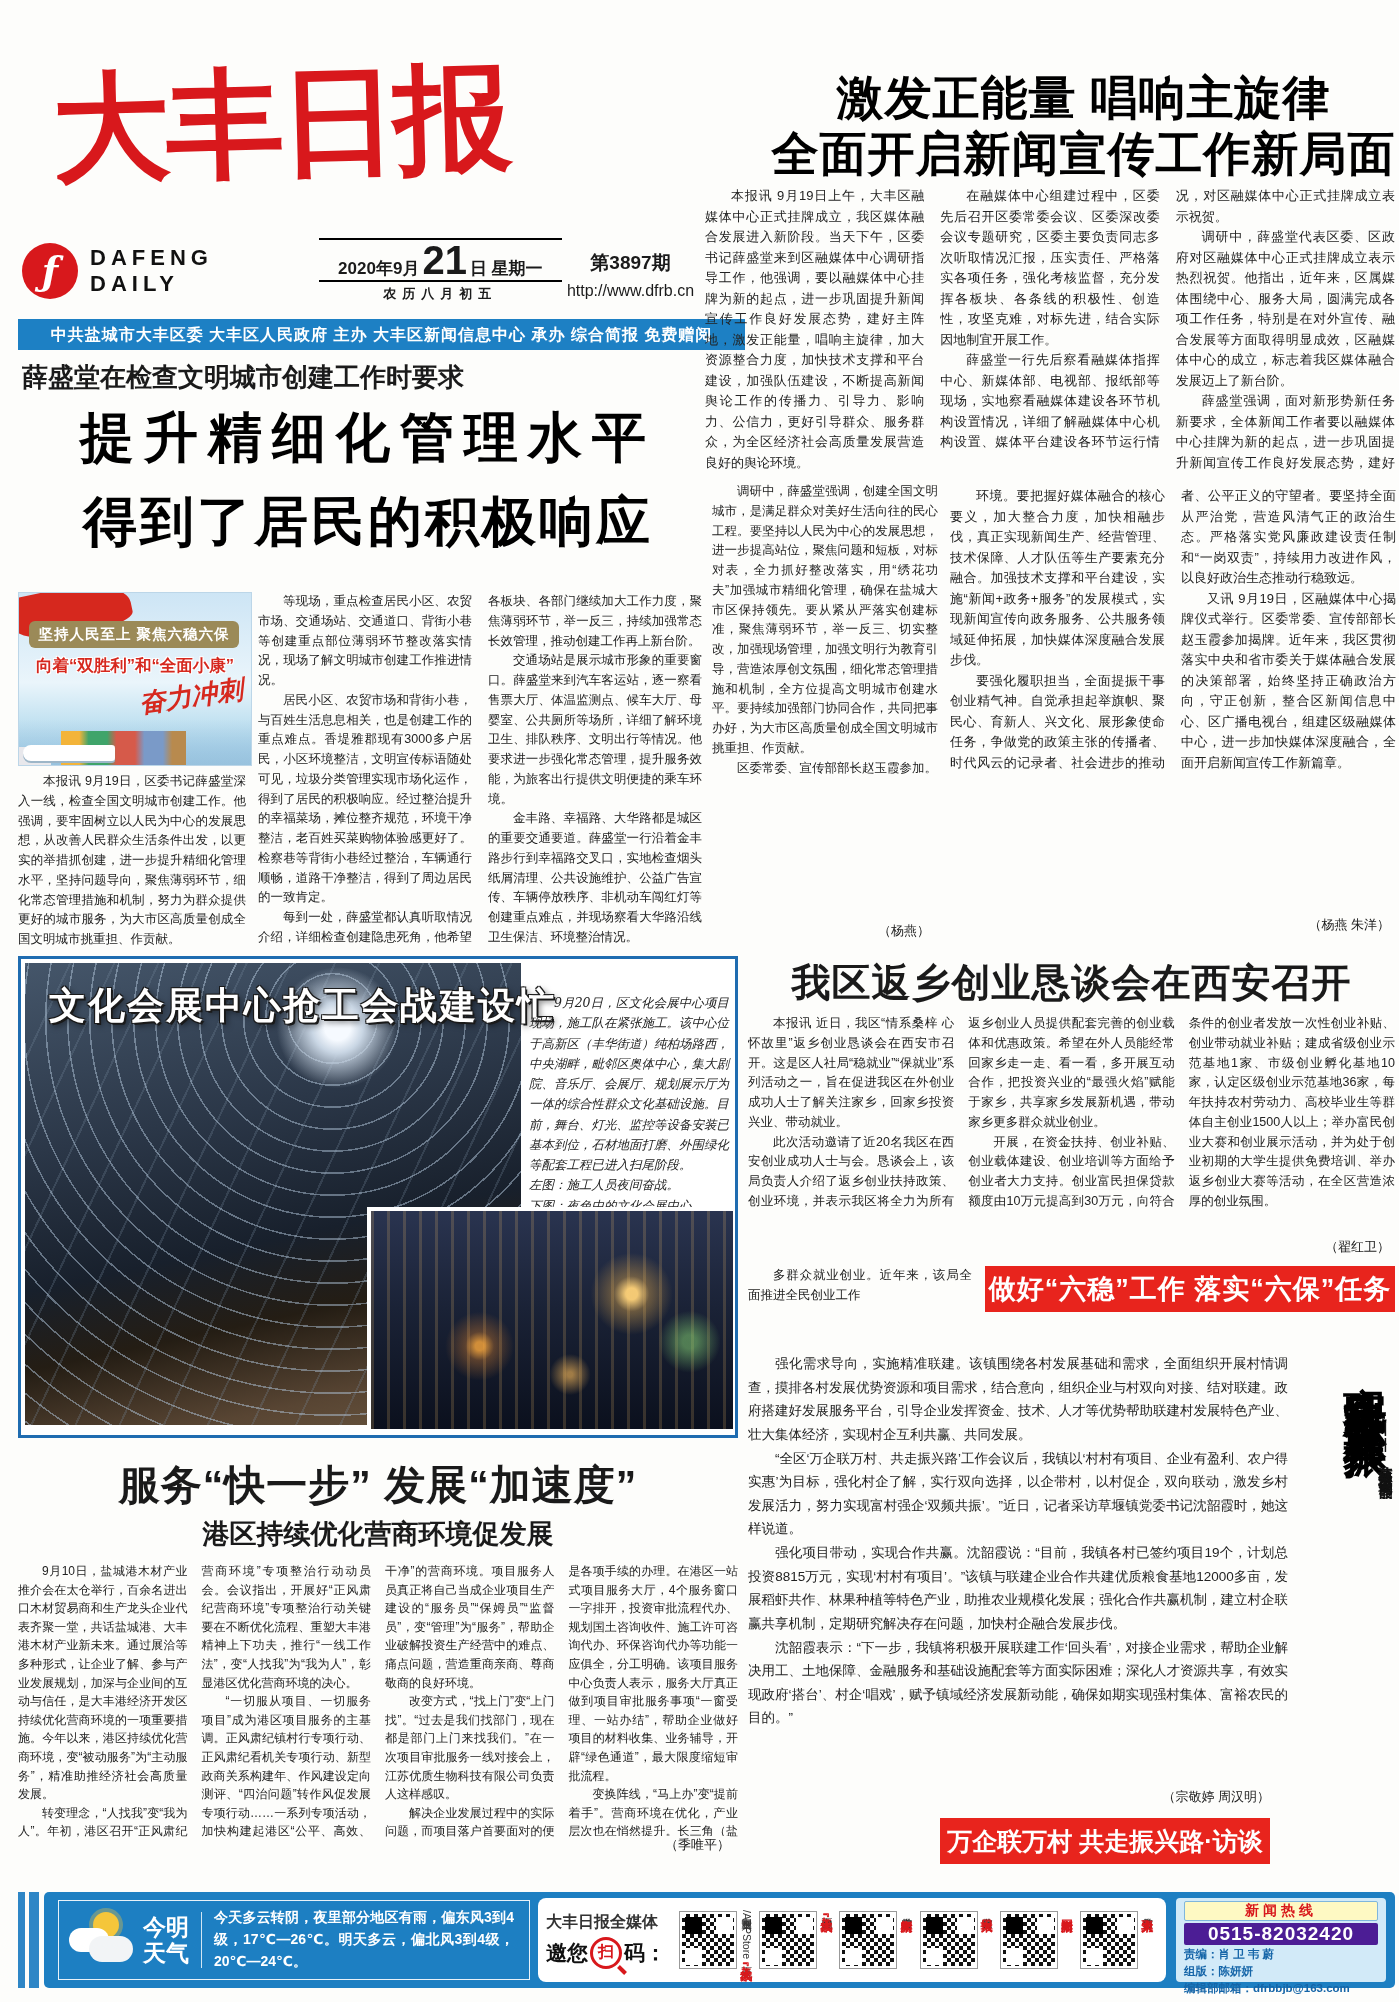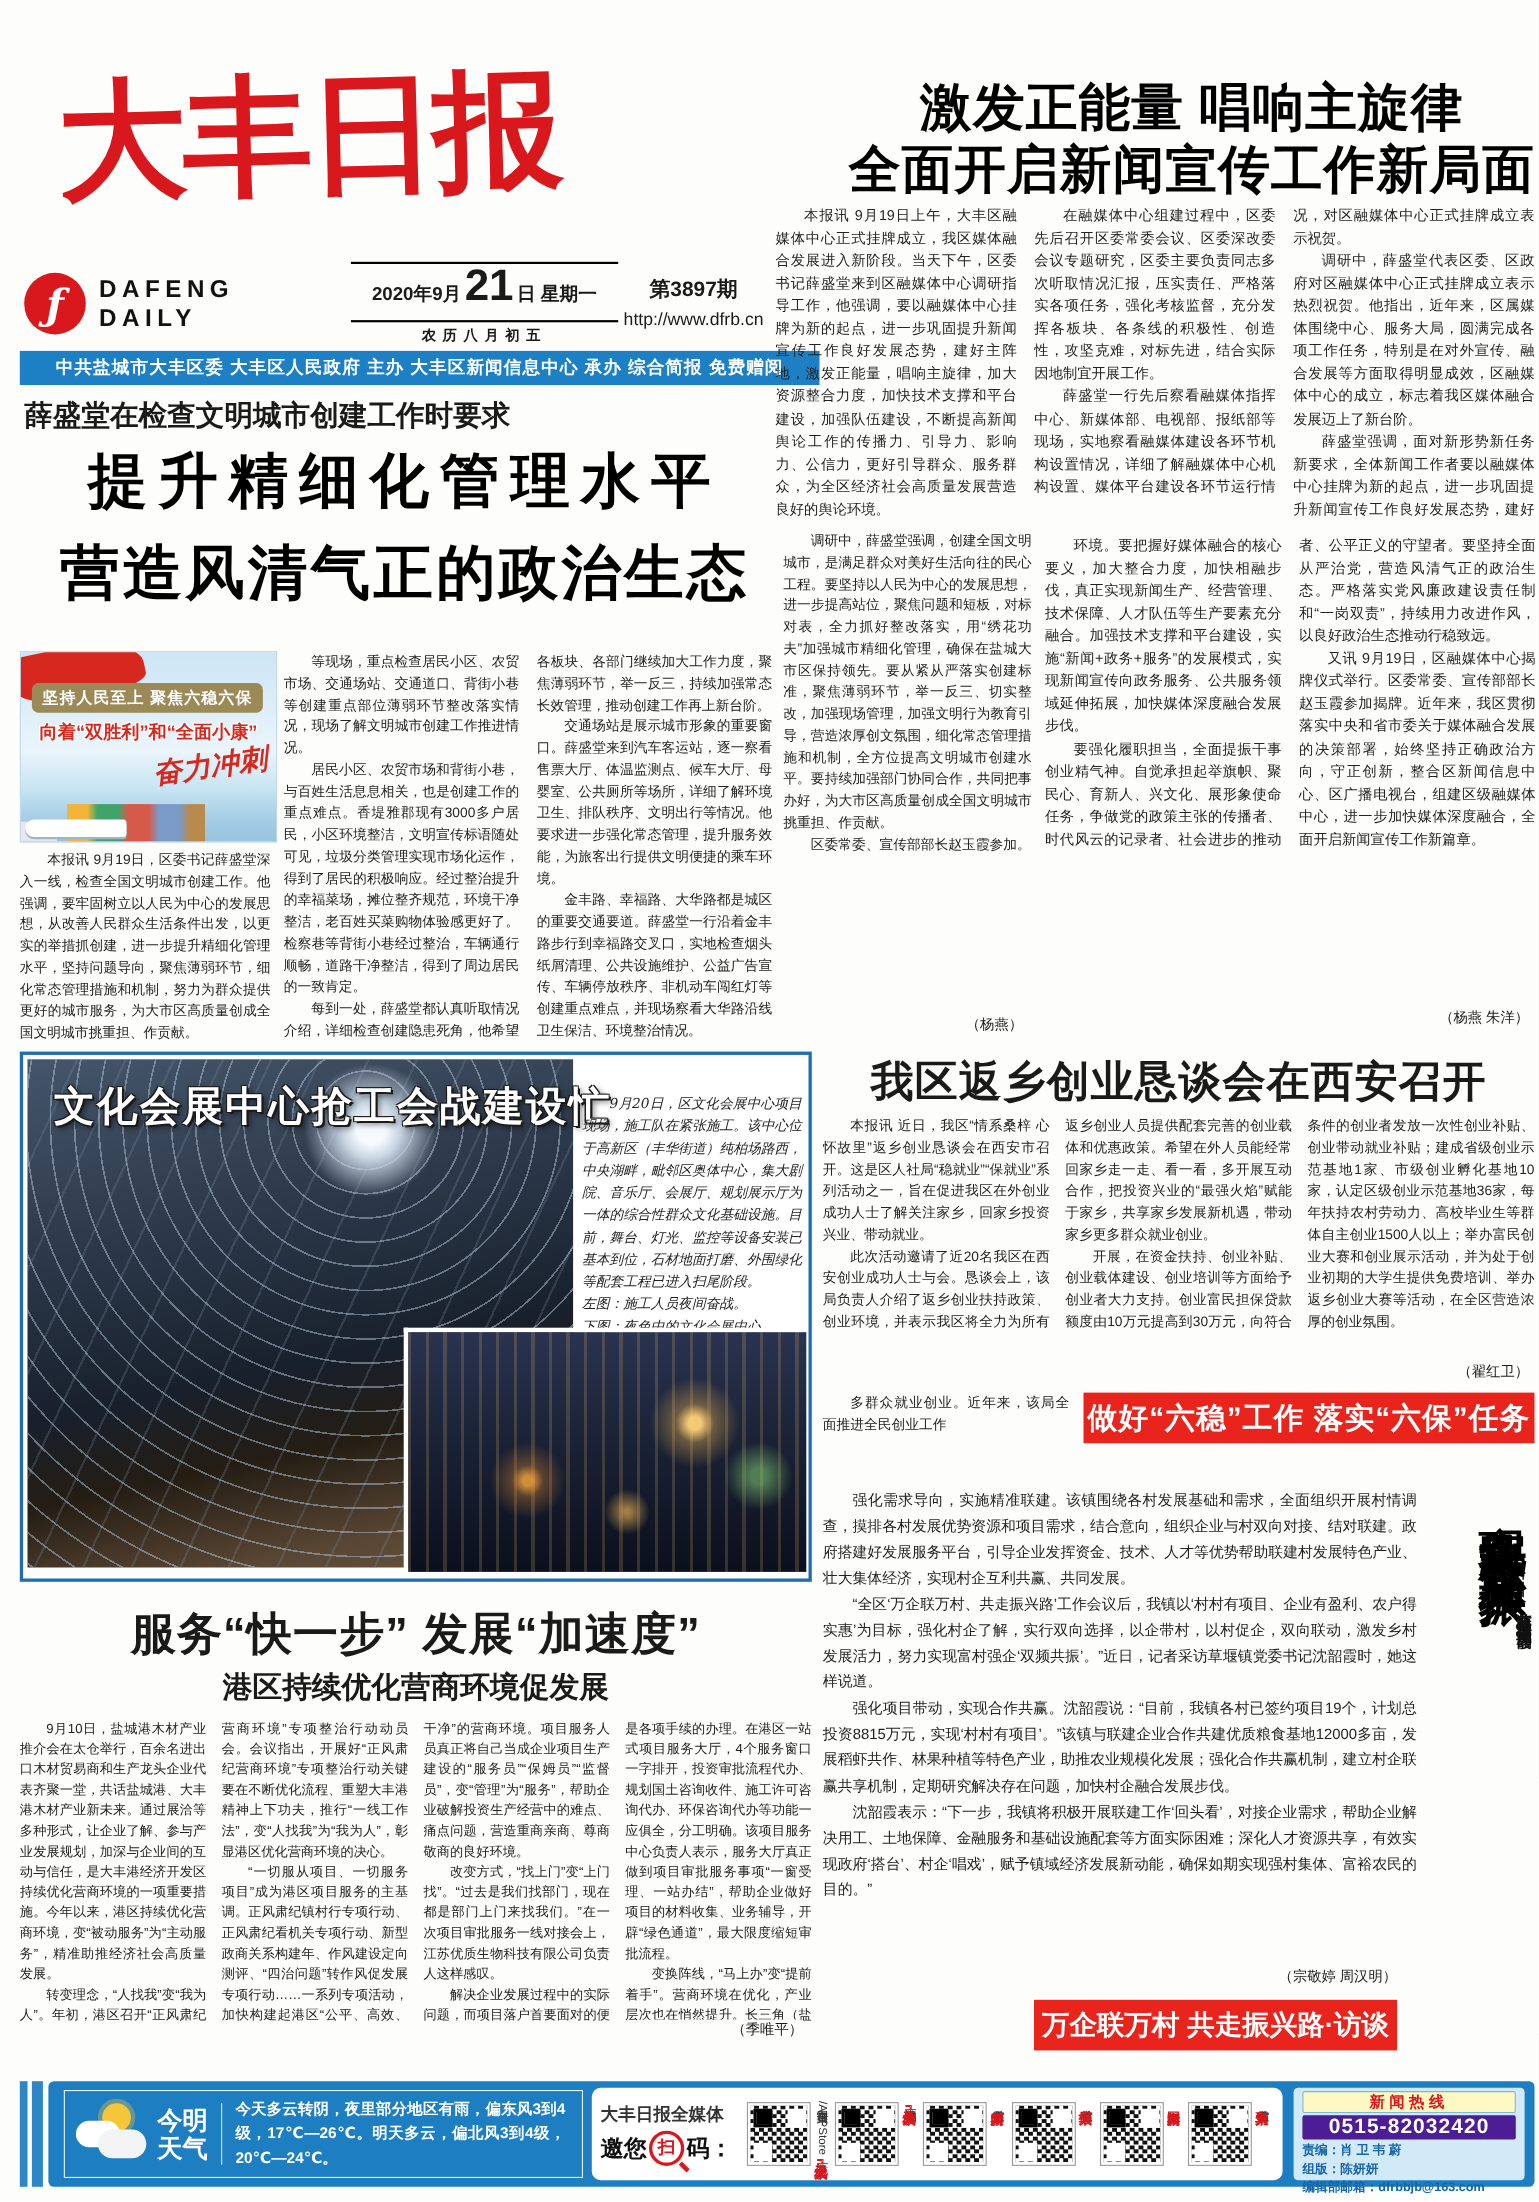--- a/index.html
+++ b/index.html
@@ -9,21 +9,21 @@
 
   
   .mast-title{left:52px;top:10px;width:510px;font-family:"DejaVu Serif",serif;font-weight:bold;
               font-size:118px;letter-spacing:-4px;color:#d8181c;transform:rotate(-1.5deg);line-height:1.9;}
   .mast-row{left:22px;top:238px;width:540px;display:flex;align-items:center;}
   .logo{width:56px;height:56px;border-radius:50%;background:#d8181c;color:#fff;display:flex;
         align-items:center;justify-content:center;font-family:"DejaVu Serif",serif;
         font-style:italic;font-weight:bold;font-size:38px;flex:0 0 auto;}
   .mast-en{font-weight:bold;font-size:22px;letter-spacing:5px;margin-left:12px;color:#111;}
   .date-box{margin-left:16px;width:255px;border-top:2px solid #000;}
-  .date-line{display:flex;align-items:baseline;justify-content:center;border-bottom:2px solid #000;padding:2px 0 12px;}
+  .date-line{display:flex;align-items:baseline;justify-content:center;border-bottom:2px solid #000;padding:2px 0 0;}
   .date-pre,.date-suf{font-size:17px;font-weight:bold;}
   .date-day{font-size:40px;font-weight:bold;line-height:.9;margin:0 3px;}
   .lunar{text-align:center;font-size:13px;letter-spacing:6px;padding-top:3px;font-weight:bold;}
   .issue-block{left:563px;top:250px;width:135px;text-align:center;}
   .issue{font-size:19px;font-weight:bold;}
   .site{font-size:16px;margin-top:6px;}
   .org-bar{left:18px;top:319px;width:727px;height:31px;background:#1d80c4;color:#fff;
            font-size:16px;font-weight:bold;text-align:center;line-height:31px;letter-spacing:1px;}
 
   
@@ -190,21 +190,21 @@
   <div class="abs body-text top-cont">
     <p>环境。要把握好媒体融合的核心要义，加大整合力度，加快相融步伐，真正实现新闻生产、经营管理、技术保障、人才队伍等生产要素充分融合。加强技术支撑和平台建设，实施“新闻+政务+服务”的发展模式，实现新闻宣传向政务服务、公共服务领域延伸拓展，加快媒体深度融合发展步伐。</p>
     <p>要强化履职担当，全面提振干事创业精气神。自觉承担起举旗帜、聚民心、育新人、兴文化、展形象使命任务，争做党的政策主张的传播者、时代风云的记录者、社会进步的推动者、公平正义的守望者。要坚持全面从严治党，营造风清气正的政治生态。严格落实党风廉政建设责任制和“一岗双责”，持续用力改进作风，以良好政治生态推动行稳致远。</p>
     <p>又讯  9月19日，区融媒体中心揭牌仪式举行。区委常委、宣传部部长赵玉霞参加揭牌。近年来，我区贯彻落实中央和省市委关于媒体融合发展的决策部署，始终坚持正确政治方向，守正创新，整合区新闻信息中心、区广播电视台，组建区级融媒体中心，进一步加快媒体深度融合，全面开启新闻宣传工作新篇章。</p>
   </div>
   <div class="abs byline top-byline">（杨燕  朱洋）</div>
 
   <div class="abs main-kicker">薛盛堂在检查文明城市创建工作时要求</div>
   <div class="abs main-headline">
     <span class="l1">提升精细化管理水平</span>
-    <span class="l2">营造风清气正的政治生态</span>
+    <span class="l2">得到了居民的积极响应</span>
   </div>
 
   <div class="abs banner">
     <div class="banner-flag"></div>
     <div class="banner-box">坚持人民至上  聚焦六稳六保</div>
     <div class="banner-l2">向着“双胜利”和“全面小康”</div>
     <div class="banner-l3">奋力冲刺</div>
     <div class="banner-city"></div>
     <div class="banner-train"></div>
   </div>

